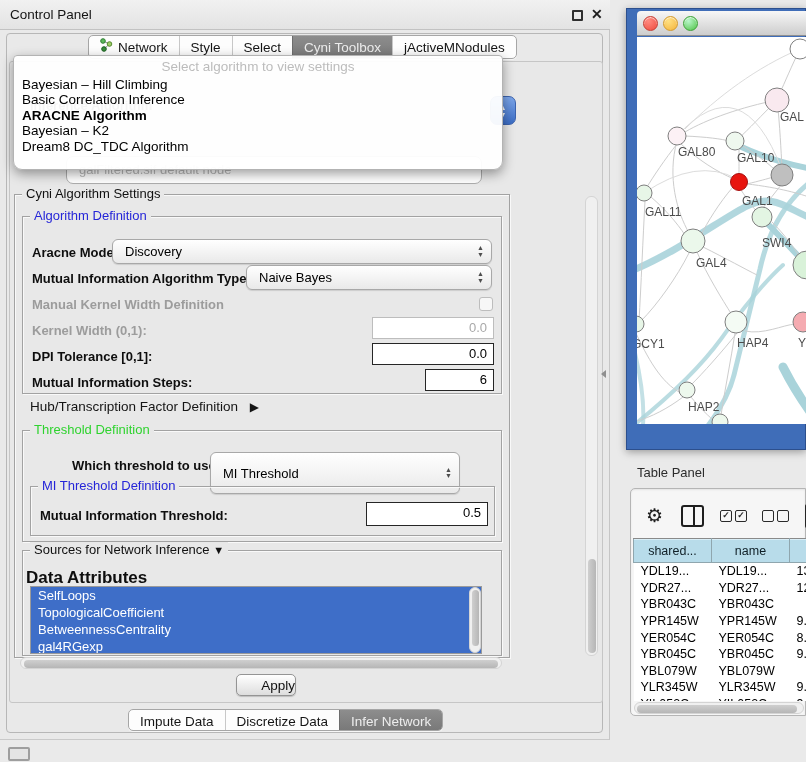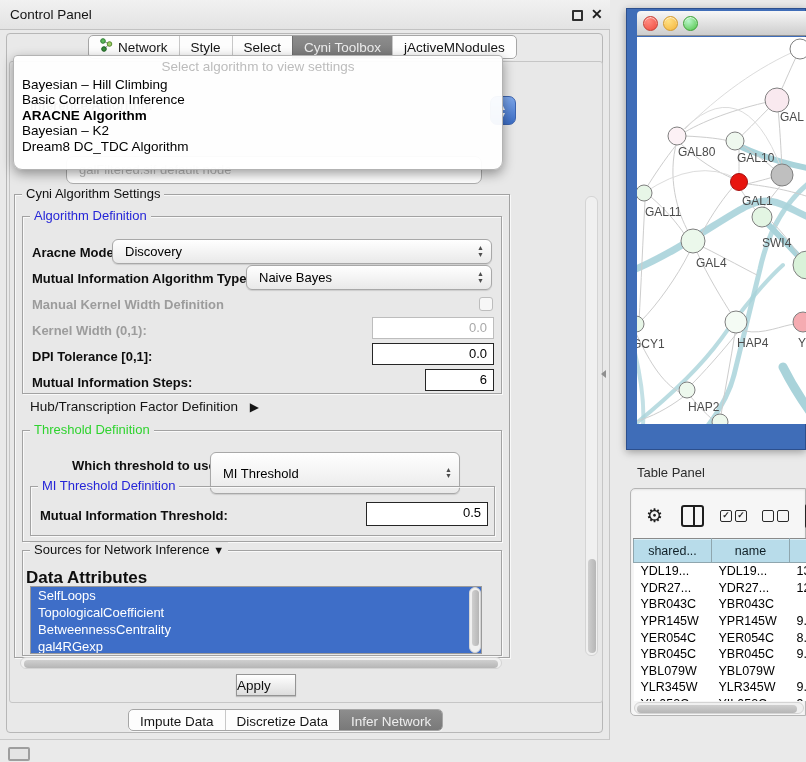--- a/index.html
+++ b/index.html
@@ -70,22 +70,22 @@
 
   .checkbox{background:#f7f7f7;border:1.5px solid #bdbdbd;border-radius:3px}
 
   .attr-list{background:#fff;border:1px solid #9a9a9a;overflow:hidden}
   .attr-item{height:17px;line-height:17px;font-size:13px;color:#fff;padding-left:7px;white-space:nowrap}
 
   .sb-track{background:#f0f0f0;border:1px solid #d4d4d4;border-radius:6px}
   .sb-thumb{background:linear-gradient(90deg,#cfcfcf,#b6b6b6);border-radius:6px}
   .sb-thumb-h{background:linear-gradient(#cfcfcf,#b6b6b6);border-radius:6px}
 
-  .btn{border:1px solid #949494;border-radius:0;background:linear-gradient(#ffffff,#dddddd);
-    font-size:13.5px;text-align:left;line-height:21px;color:#111;box-shadow:0 1px 1px rgba(0,0,0,.18)}
+  .btn{border:1px solid #949494;border-radius:5px;background:linear-gradient(#ffffff,#dddddd);
+    font-size:13.5px;text-align:right;line-height:21px;color:#111;box-shadow:0 1px 1px rgba(0,0,0,.18)}
 
   .grip{left:8px;top:747px;width:22px;height:14px;border:2px solid #9e9e9e;border-radius:2px;background:#e4e4e4}
   .split-mark{left:601px;top:370px;width:0;height:0;border-top:4px solid transparent;
     border-bottom:4px solid transparent;border-right:5px solid #8f8f8f}
 
   
   .net-window{left:626px;top:8px;width:180px;height:442px;background:#3f6db8;
     border:1px solid #2c4f8d;box-shadow:0 2px 8px rgba(0,0,0,.35)}
   .net-titlebar{left:10px;top:2px;width:169px;height:25px;border-radius:4px 0 0 0;
     background:linear-gradient(#f7f7f7,#cdcdcd);border-bottom:1px solid #909090}

